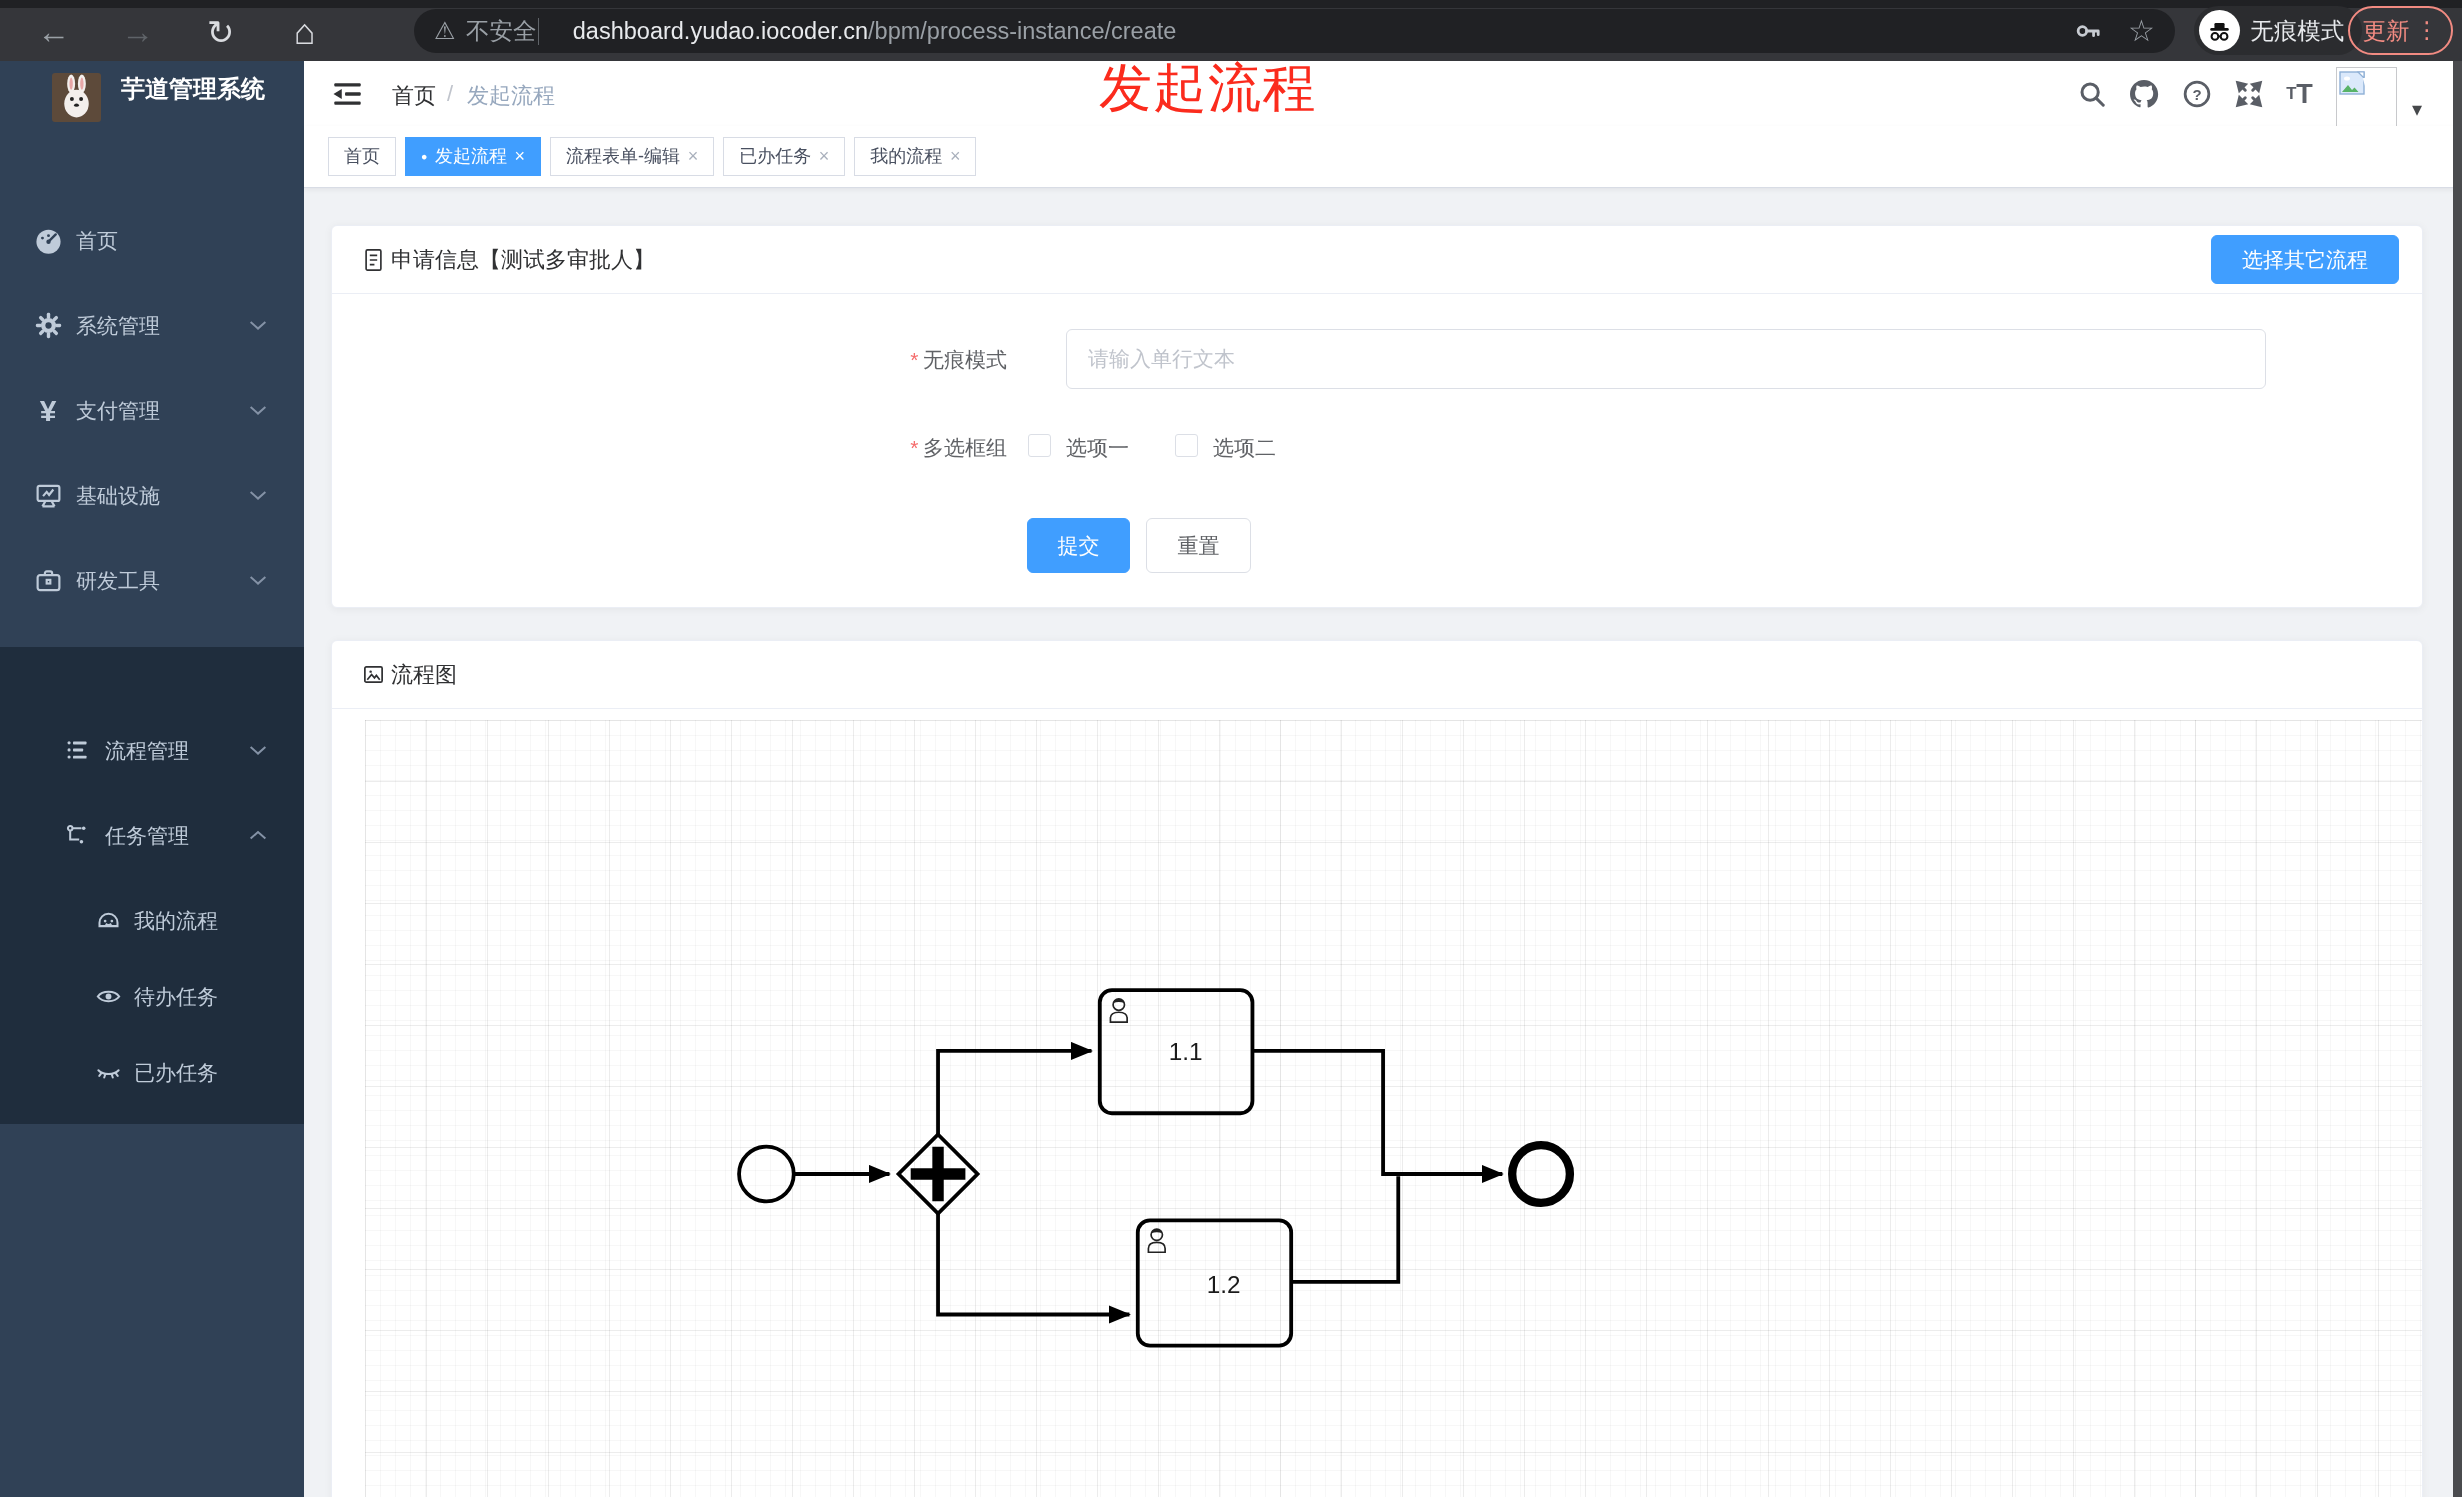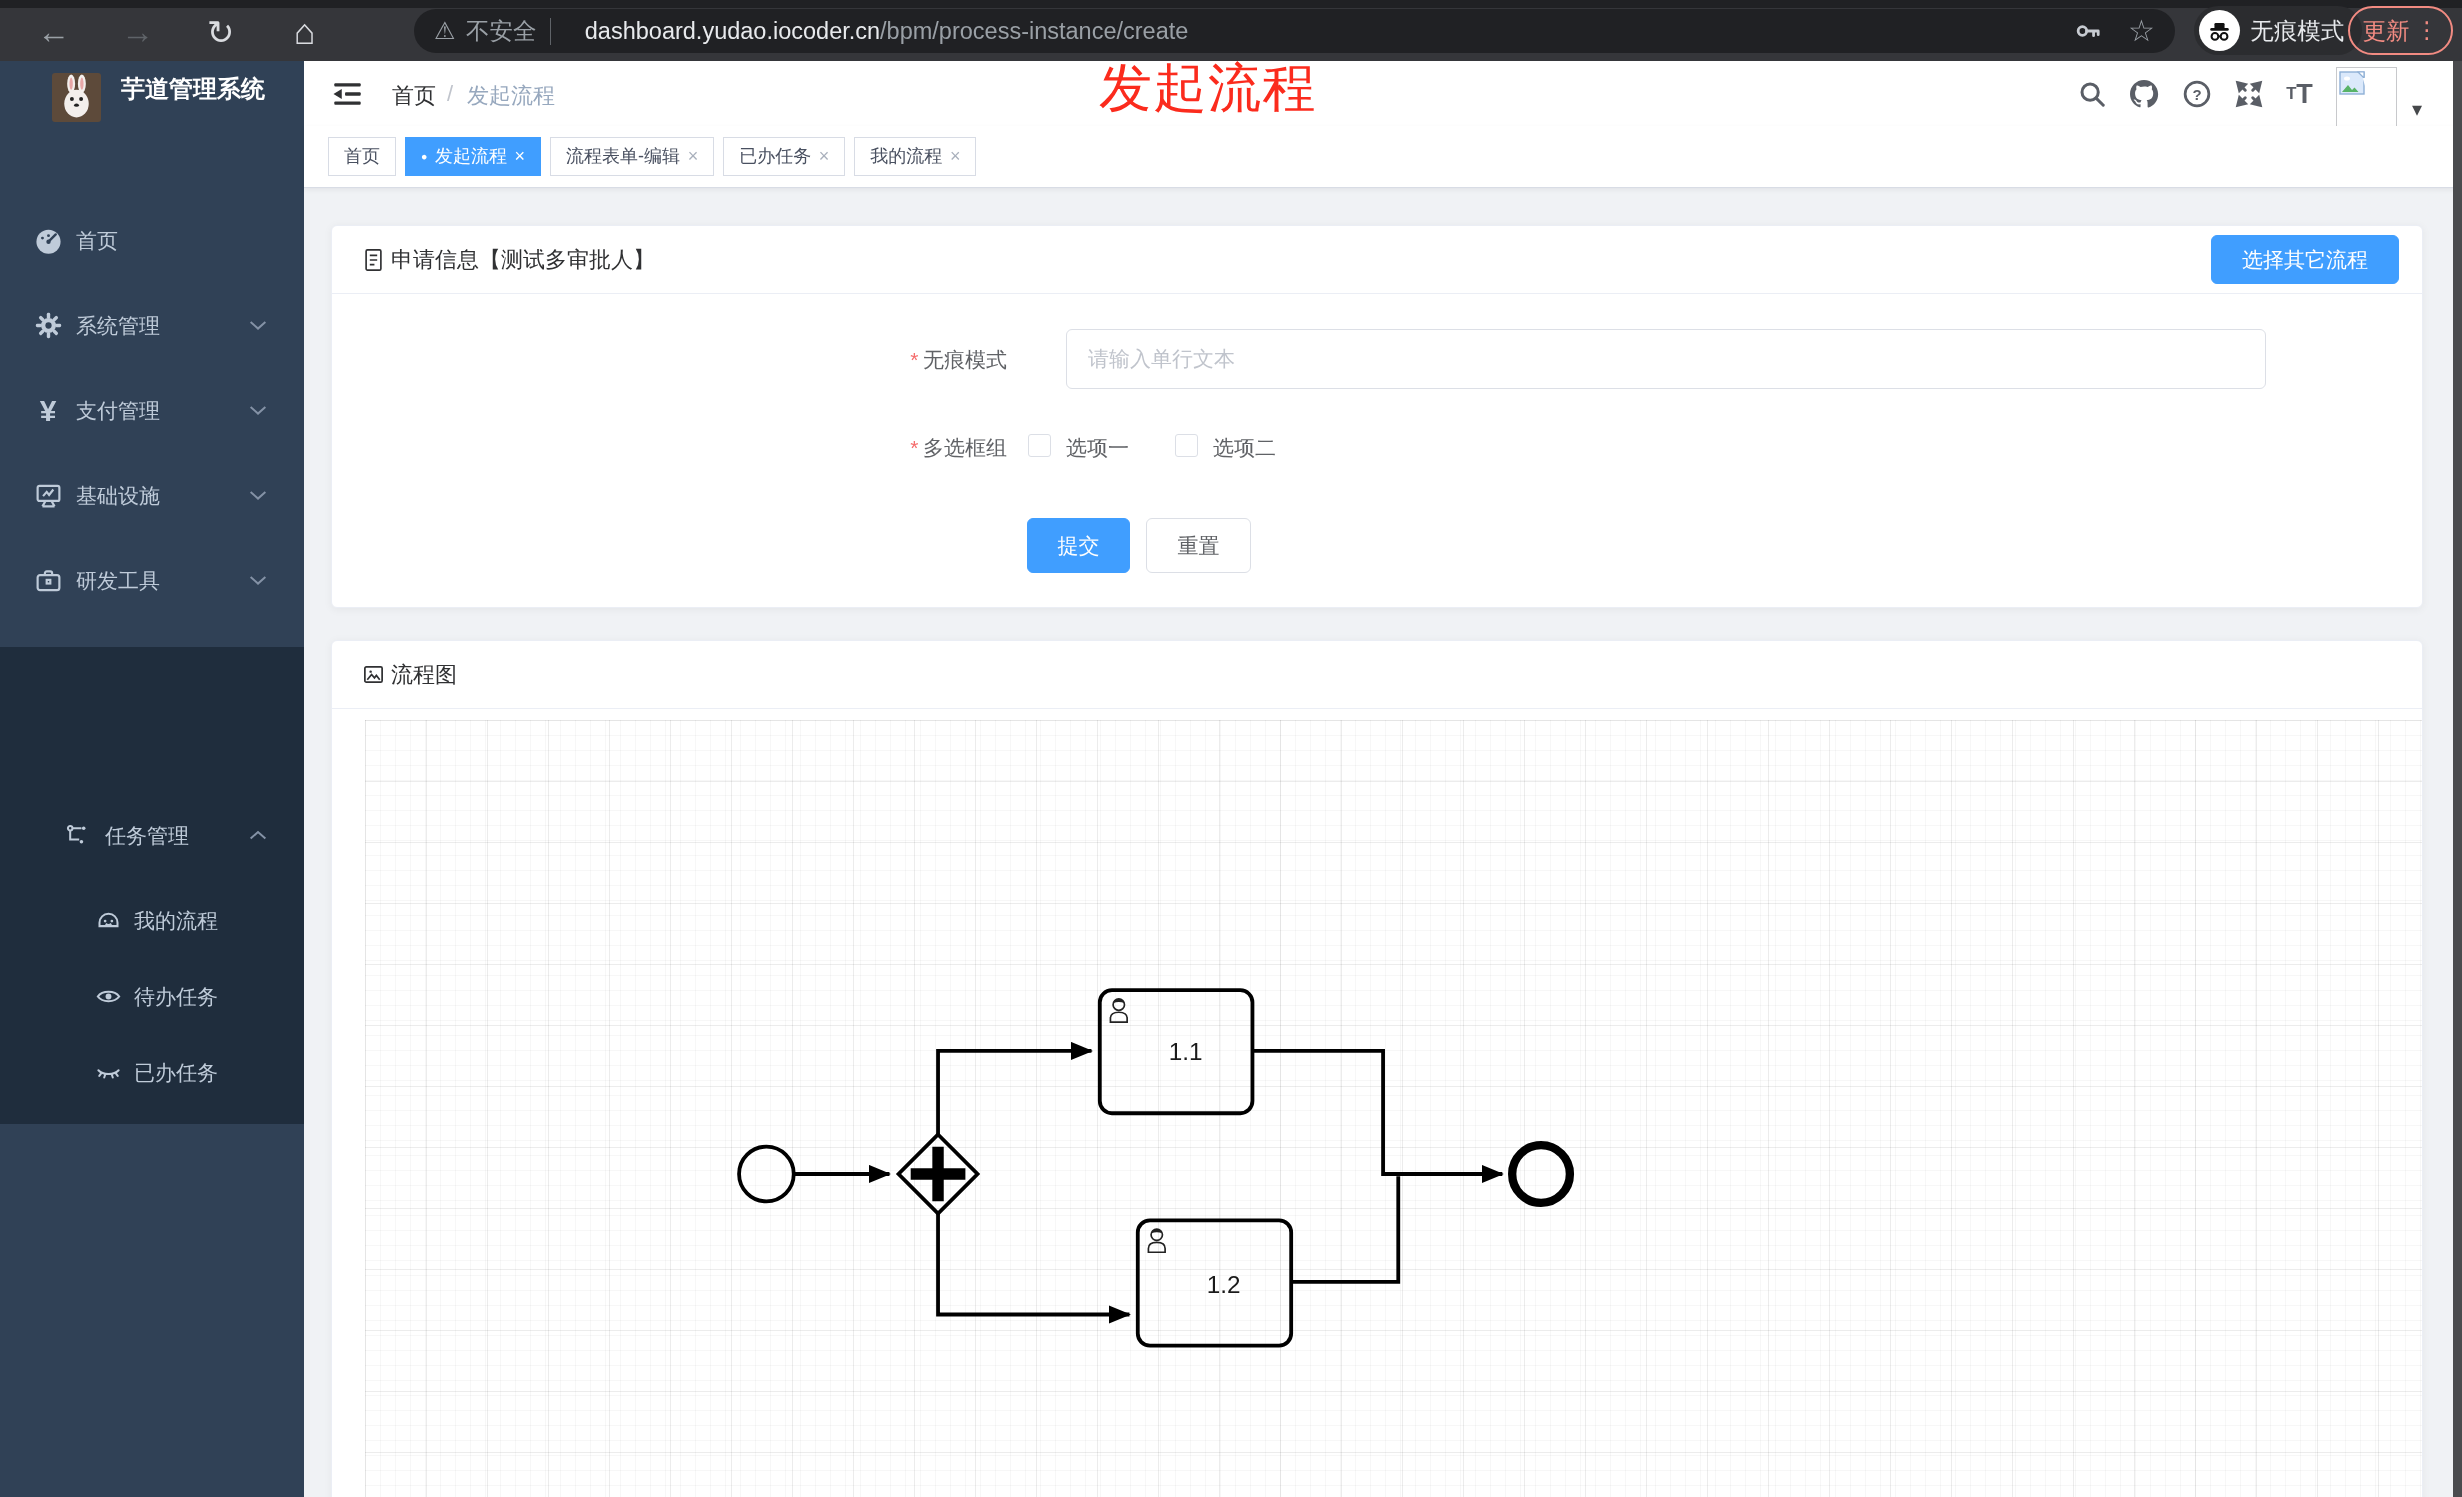--- a/index.html
+++ b/index.html
@@ -71,21 +71,21 @@
 
   <div class="chrome">
     <div class="chrome-topstrip"></div>
     <div class="navbtn" style="left:27px;color:#9aa0a6;">←</div>
     <div class="navbtn" style="left:111px;color:#5f6368;">→</div>
     <div class="navbtn" style="left:194px;color:#dadce0;">↻</div>
     <div class="navbtn" style="left:278px;color:#dadce0;font-size:36px;">⌂</div>
 
     <div class="urlpill">
       <span style="font-size:24px;color:#9aa0a6;margin-right:10.6px;">⚠</span>
-      <span class="urltext" style="margin-right:13px;">不安全</span>
+      <span class="urltext" style="margin-right:1px;">不安全</span>
       <span style="width:1.5px;height:27px;background:#5f6368;margin-right:16.7px;"></span>
       <span class="urltext" style="color:#e8eaed;margin-left:17px;">dashboard.yudao.iocoder.cn</span>
       <span class="urltext">/bpm/process-instance/create</span>
       <span style="margin-left:auto;display:flex;align-items:center;gap:27px;">
         <svg width="26" height="26" viewBox="0 0 28 28">
           <circle cx="8" cy="14" r="4.6" fill="none" stroke="#c7cbd1" stroke-width="3"></circle>
           <path d="M12.6 14 H25 M20 14 v5 M25 14 v4" stroke="#c7cbd1" stroke-width="3" fill="none" stroke-linecap="round"></path>
         </svg>
         <span style="font-size:30px;color:#9aa0a6;line-height:1;">☆</span>
       </span>
@@ -217,20 +217,38 @@
       <span class="mi-label">工作流程</span>
       <span class="mi-chev">
           <svg width="18" height="10.6" viewBox="0 0 22 12">
             <polyline points="2,10 11,2 20,10" fill="none" stroke="#8492a6" stroke-width="2.4"></polyline>
           </svg>
         </span>
     </div>
 
     <div class="submenu-bg"></div>
 
+    <div class="menu-item mi2" style="top:647px;background:#1f2d3d;">
+      <span class="mi-icon">
+        <svg width="27" height="27" viewBox="0 0 24 24" fill="#bfcbd9">
+          <circle cx="4.5" cy="5.2" r="1.4"></circle>
+            <rect x="8" y="4" width="12" height="2.6" rx="0.6"></rect>
+          <circle cx="4.5" cy="11.5" r="1.4"></circle>
+            <rect x="8" y="10.3" width="9" height="2.6" rx="0.6"></rect>
+          <circle cx="4.5" cy="17.8" r="1.4"></circle>
+            <rect x="8" y="16.6" width="12" height="2.6" rx="0.6"></rect>
+        </svg>
+      </span>
+      <span class="mi-label">流程管理</span>
+      <span class="mi-chev">
+          <svg width="18" height="10.6" viewBox="0 0 22 12">
+            <polyline points="2,2 11,10 20,2" fill="none" stroke="#8492a6" stroke-width="2.4"></polyline>
+          </svg>
+        </span>
+    </div>
 
     <div class="menu-item mi2" style="top:732px;background:#1f2d3d;">
       <span class="mi-icon">
         <svg width="27" height="27" viewBox="0 0 24 24" fill="none" stroke="#bfcbd9" stroke-width="1.8">
           <circle cx="5.5" cy="5.5" r="2"></circle>
             <path d="M7.5 5.5 h8 M5.5 7.5 v8 h8"></path>
             <circle cx="17.5" cy="5.5" r="1.6" fill="#bfcbd9" stroke="none"></circle>
             <circle cx="15.5" cy="17.5" r="1.6" fill="#bfcbd9" stroke="none"></circle>
         </svg>
       </span>

